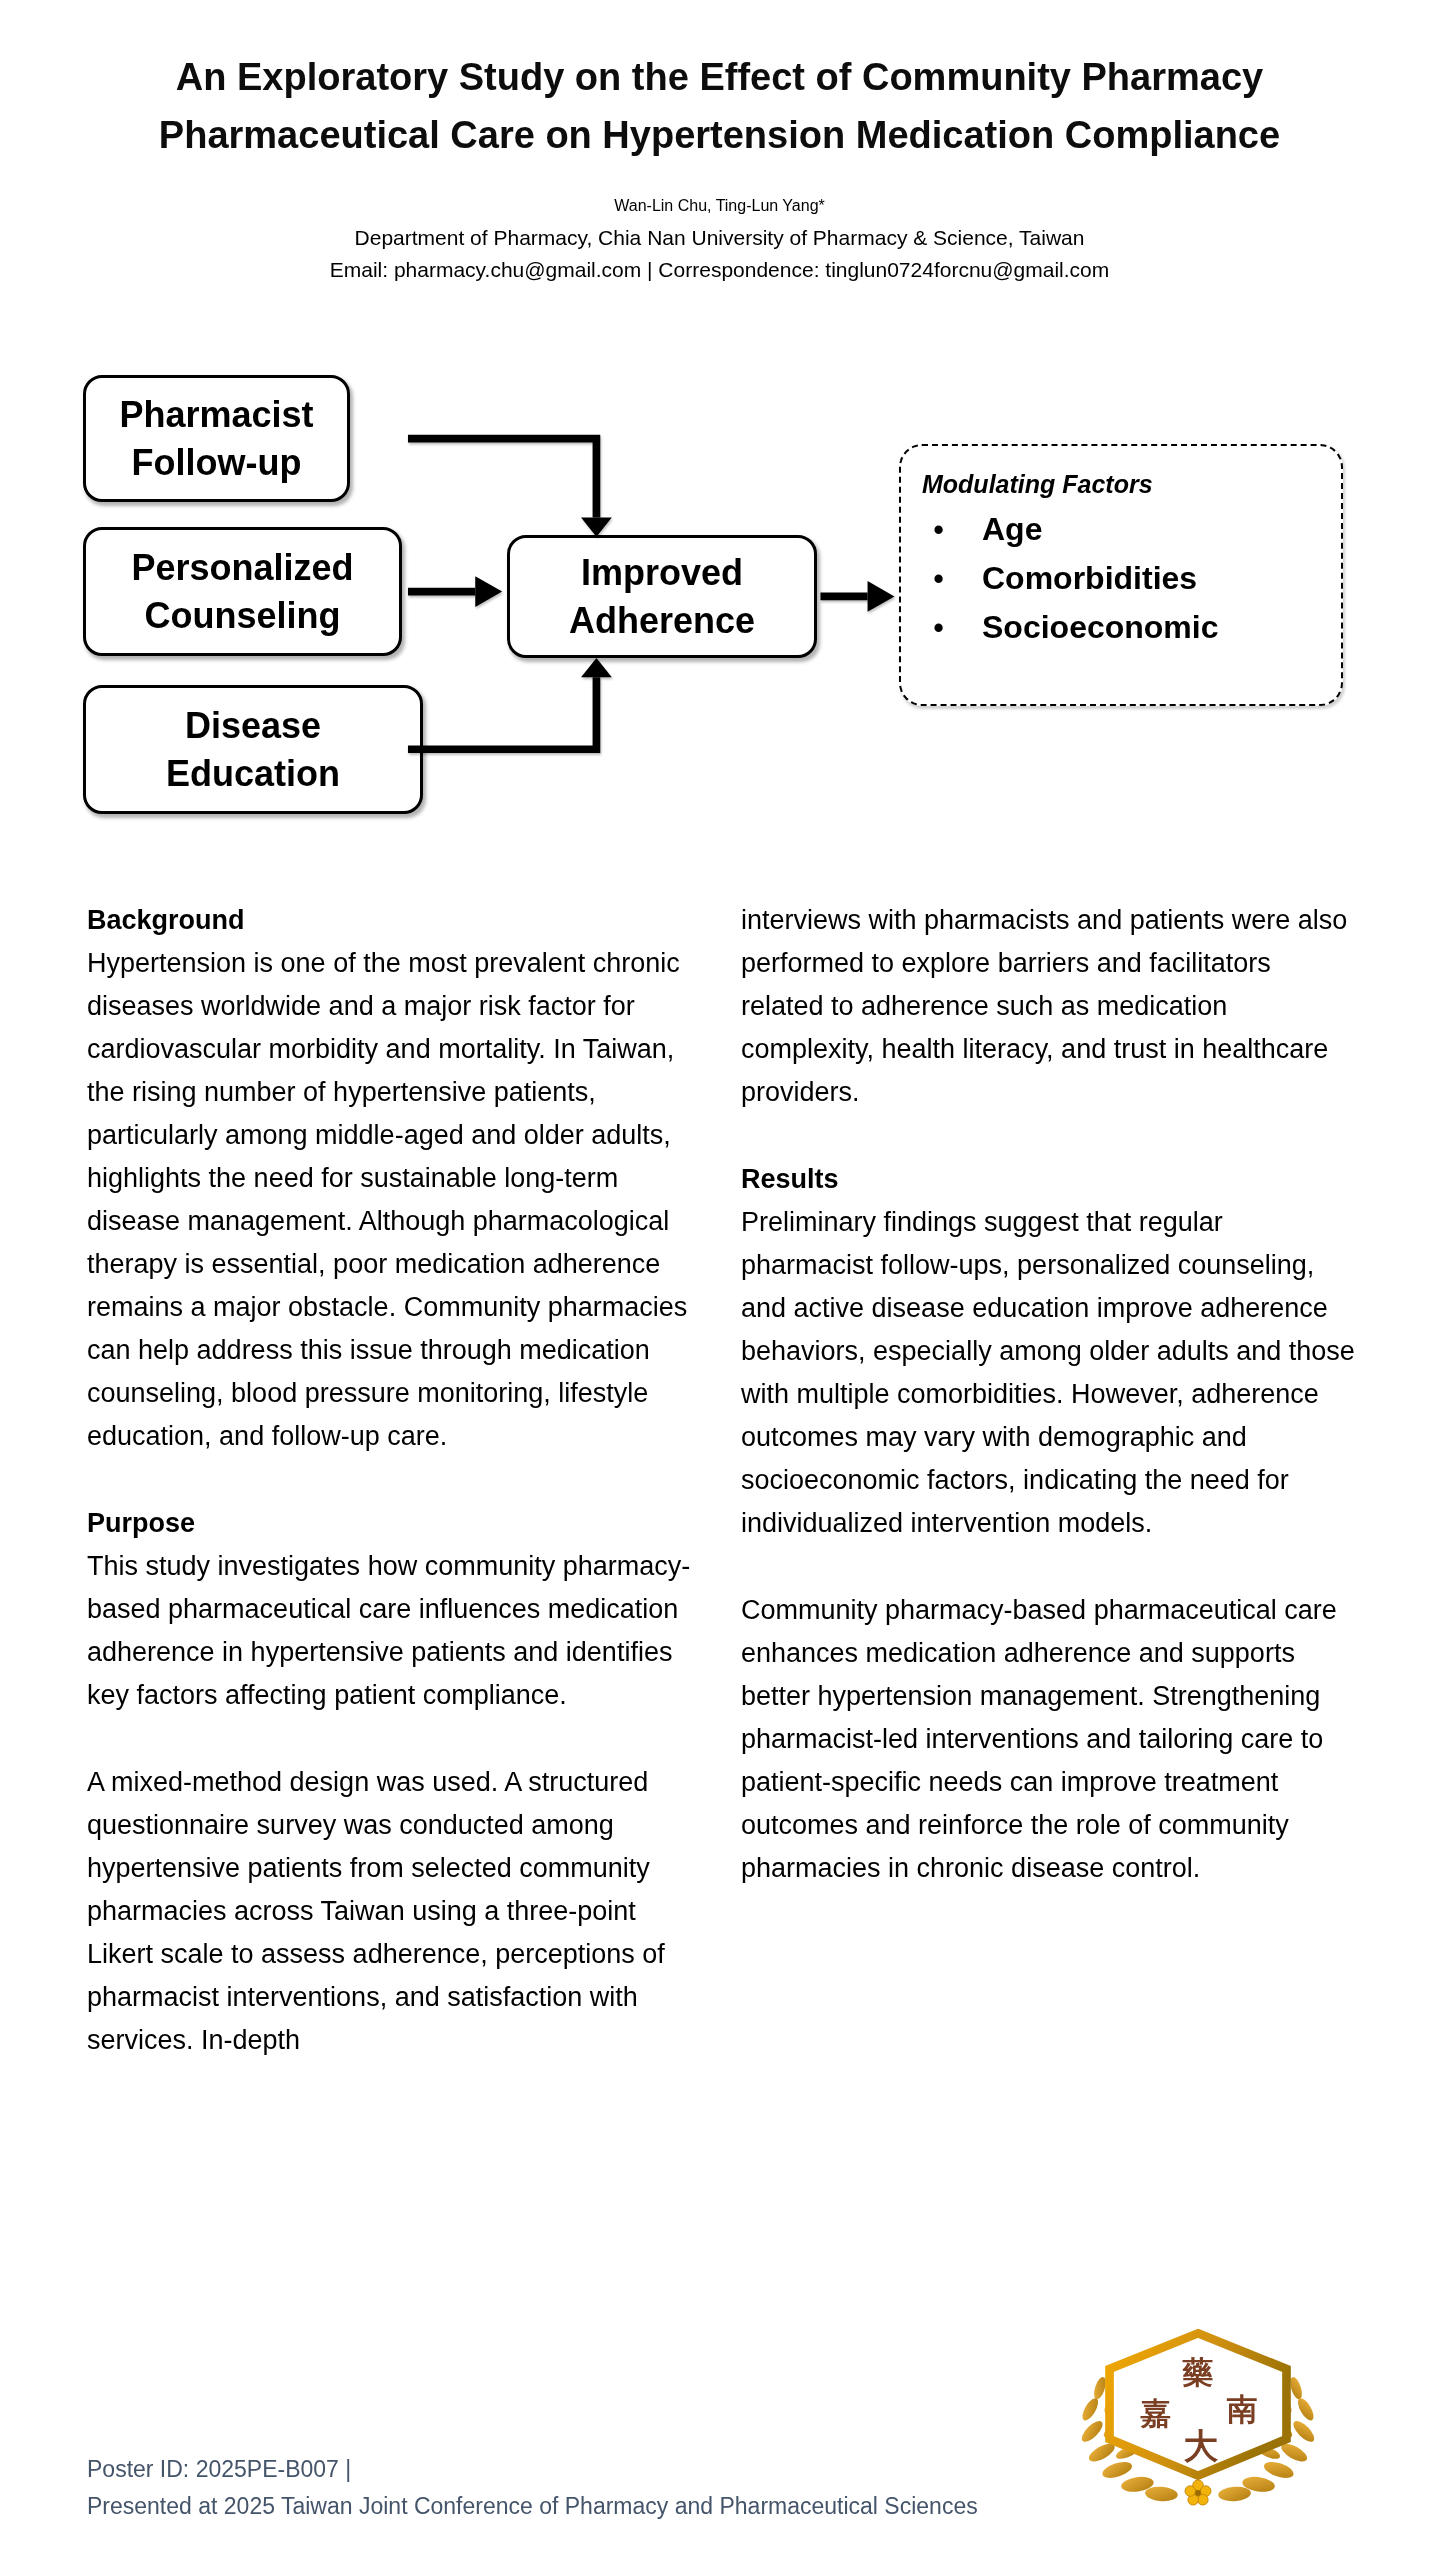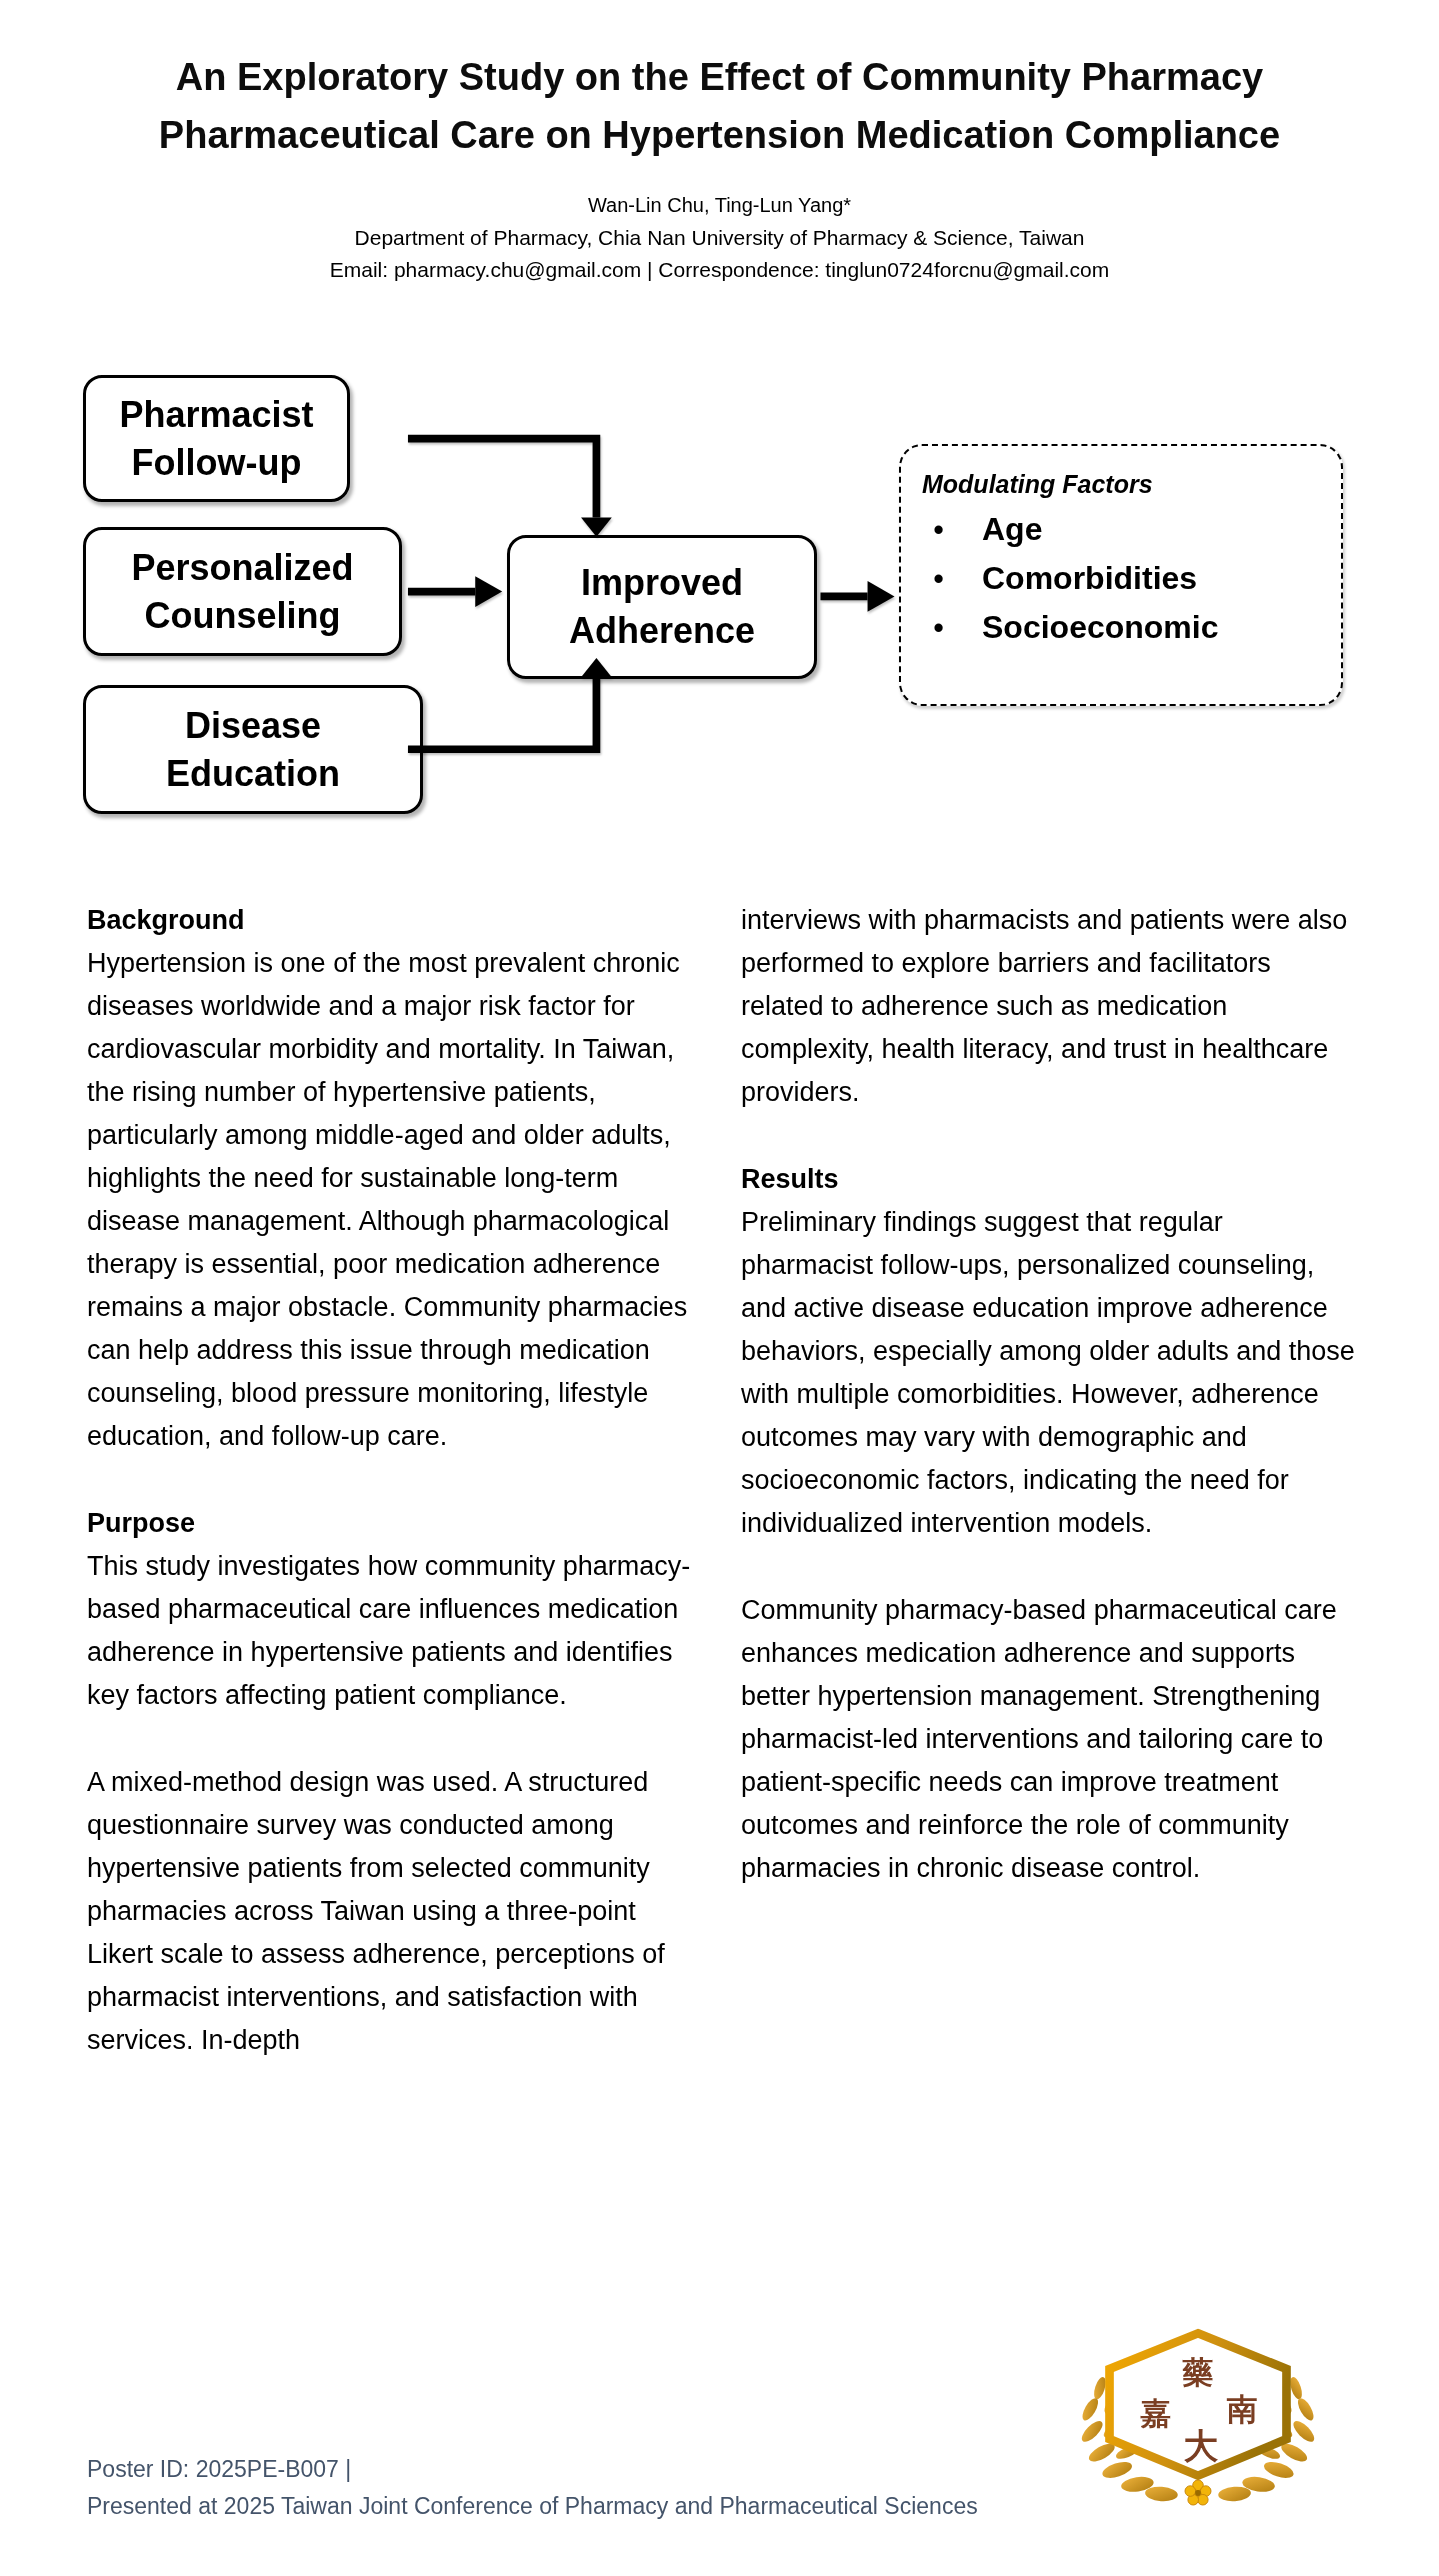--- a/index.html
+++ b/index.html
@@ -26,21 +26,21 @@
     font-weight: bold;
     line-height: 58px;
     color: #0d0d0d;
   }
   .authors {
     position: absolute;
     top: 189px; left: 0;
     width: 100%;
     text-align: center;
   }
-  .authors .line1 { font-size: 20px; line-height: 33px; }
+  .authors .line1 { font-size: 16px; line-height: 33px; }
   .authors .line2, .authors .line3 { font-size: 21px; line-height: 32px; }
 
   
   .dbox {
     position: absolute;
     background: #fff;
     border: 3.8px solid #000;
     border-radius: 19px;
     display: flex;
     align-items: center;
@@ -48,21 +48,21 @@
     text-align: center;
     font-weight: bold;
     font-size: 36px;
     line-height: 1.32;
     box-shadow: 2.9px 3.8px 3.8px rgba(0,0,0,0.3);
     padding: 0 7.7px;
   }
   .box-followup   { left: 83px;  top: 375px; width: 267px; height: 127px; }
   .box-counseling { left: 83px;  top: 527px; width: 319px; height: 129px; }
   .box-education  { left: 83px;  top: 685px; width: 340px; height: 129px; }
-  .box-adherence  { left: 507px; top: 535px; width: 310px; height: 144px; }
+  .box-adherence  { left: 507px; top: 535px; width: 310px; height: 123px; }
 
   .mod-box {
     position: absolute;
     left: 899px; top: 444px;
     width: 444px; height: 262px;
     background: #fff;
     border: 2.9px dashed #000;
     border-radius: 23px;
     box-shadow: 1.9px 2.9px 2.9px rgba(0,0,0,0.18);
     padding: 17.3px 9.6px 9.6px 21px;

